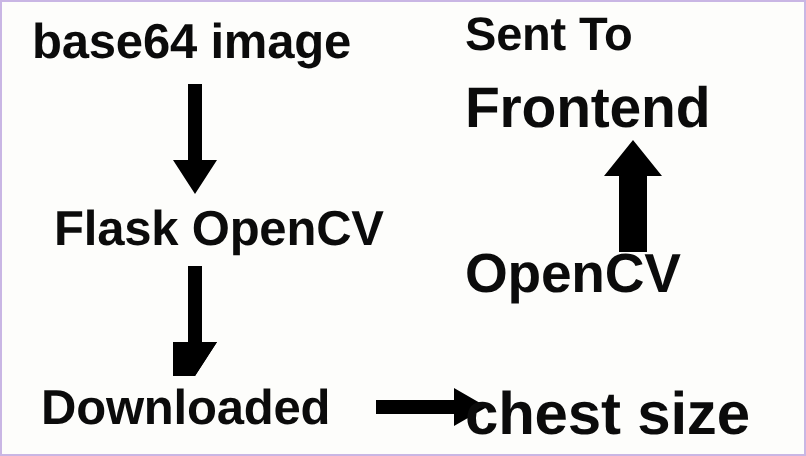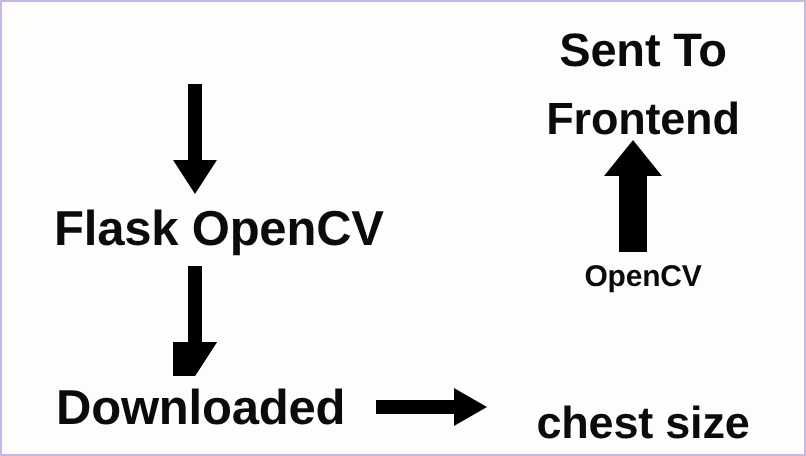--- a/index.html
+++ b/index.html
@@ -22,50 +22,50 @@
     position: absolute;
     color: #0b0b0b;
     font-weight: bold;
     line-height: 1.0;
     white-space: pre;
     letter-spacing: -0.2px;
     text-rendering: geometricPrecision;
   }
   .n-base64   { left: 30px;  top: 16px;  font-size: 49px; }
   .n-flask    { left: 52px;  top: 203px; font-size: 49px; }
-  .n-download { left: 54px;  top: 382px; font-size: 49px; }
+  .n-download { left: 39px;  top: 382px; font-size: 49px; }
 
   .col-right {
     position: absolute;
-    left: 480px;
+    left: 463px;
     width: 322px;
-    text-align: center;
-    margin-top: 16px;
+    text-align: left;
   }
   .r-sent     { top: 8px;   font-size: 47px; }
-  .r-front    { top: 78px;  font-size: 45px; }
-  .r-opencv   { top: 244px; font-size: 30px; }
+  .r-front    { top: 78px;  font-size: 57px; }
+  .r-opencv   { top: 244px; font-size: 55px; }
   .r-predicts { top: 312px; font-size: 45px; }
-  .r-chest    { top: 382px; font-size: 45px; }
+  .r-chest    { top: 382px; font-size: 60px; }
 
   .arrow {
     position: absolute;
   }
   .arrow svg { display: block; }
 
   .a-down1 { left: 170px; top: 82px;  }
   .a-down2 { left: 170px; top: 264px; }
   .a-right { left: 374px; top: 386px; }
   .a-up    { left: 600px; top: 138px; }
 </style>
 </head>
 <body>
 
 <div id="canvas">
 
+  <div class="node n-base64">base64 image</div>
 
   <div class="arrow a-down1">
     <svg width="46" height="110" viewBox="0 0 46 110" aria-hidden="true">
       <path d="M16,0 H30 V76 H45 L23,110 L1,76 H16 Z" fill="#000000"></path>
     </svg>
   </div>
 
   <div class="node n-flask">Flask OpenCV</div>
 
   <div class="arrow a-down2">

